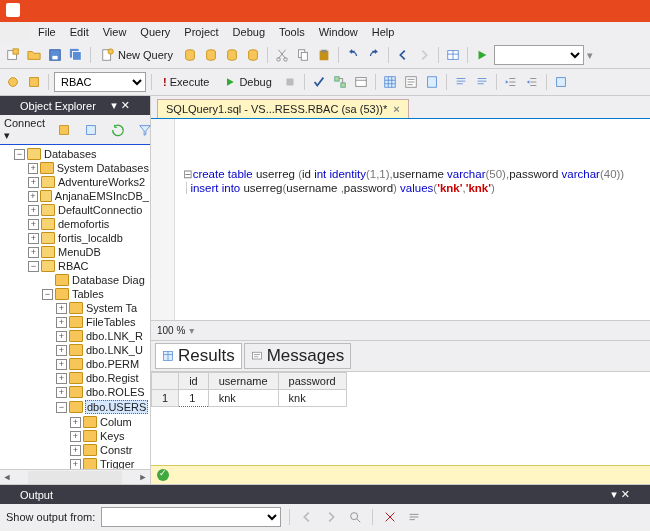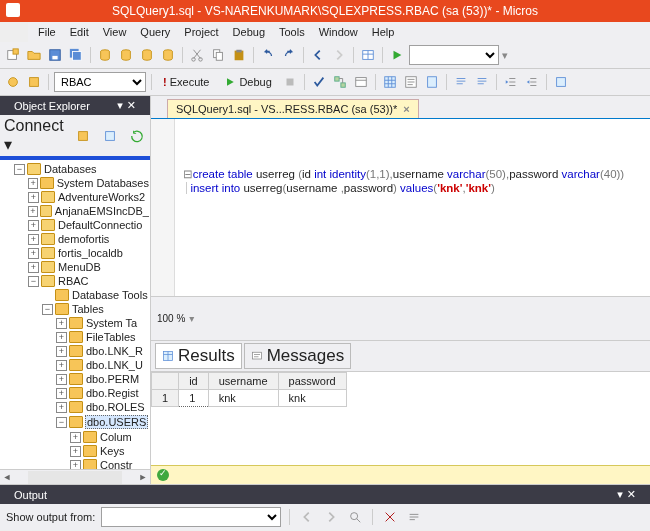--- a/index.html
+++ b/index.html
@@ -10,44 +10,44 @@
   .menubar span { padding: 2px 6px; cursor: default; }
   .toolbar { background: #efeff2; border-bottom: 1px solid #ccc; padding: 3px 4px; display: flex; align-items: center; gap: 3px; flex-wrap: wrap; }
   .tb { width: 18px; height: 18px; display: inline-flex; align-items: center; justify-content: center; border: 1px solid transparent; }
   .tb svg { width: 14px; height: 14px; }
   .sep { width: 1px; height: 16px; background: #ccc; margin: 0 2px; }
   .newq { display: inline-flex; align-items: center; gap: 3px; padding: 1px 4px; border: 1px solid transparent; font-size: 11px; }
   .dropdown { height: 20px; border: 1px solid #a0a0a0; background: #fff; font-size: 11px; padding: 0 2px; }
   .execbtn { display: inline-flex; align-items: center; gap: 3px; padding: 1px 5px; border: 1px solid transparent; font-size: 11px; }
   .main { display: flex; height: 388px; }
   .obj-explorer { width: 151px; background: #fff; border-right: 1px solid #ccc; display: flex; flex-direction: column; }
-  .panel-title { background: #3b3b46; color: #fff; font-size: 11px; padding: 3px 14px; display: flex; align-items: center; justify-content: space-between; }
+  .panel-title { background: #3b3b46; color: #fff; font-size: 11px; padding: 3px 20px; display: flex; align-items: center; justify-content: space-between; }
   .panel-title .tools { display: flex; gap: 4px; }
-  .connect-bar { background: #efeff2; border-bottom: 4px solid #1d4ed8; padding: 2px 4px; display: flex; align-items: center; gap: 11px; font-size: 16px; }
+  .connect-bar { background: #efeff2; border-bottom: 1px solid #1d4ed8; padding: 2px 4px; display: flex; align-items: center; gap: 11px; font-size: 11px; }
   .tree { flex: 1; overflow: auto; background: #fff; font-size: 11px; padding: 2px 0; }
   .tree ul { list-style: none; padding-left: 14px; }
   .tree li { white-space: nowrap; padding: 1px 0; display: flex; align-items: center; gap: 2px; }
   .tree li.sel > .label { background: #d6e8ff; border: 1px dotted #666; padding: 0 1px; }
   .exp { width: 11px; height: 11px; border: 1px solid #888; display: inline-flex; align-items: center; justify-content: center; font-size: 9px; line-height: 1; color: #555; background: #fff; cursor: pointer; }
   .noexp { width: 11px; display: inline-block; }
   .fld { width: 14px; height: 12px; background: #f7c558; border: 1px solid #c49015; border-radius: 1px; display: inline-block; }
   .fld.db { background: #f7d372; }
   .label { padding: 0 1px; }
   .editor-area { flex: 1; display: flex; flex-direction: column; background: #fff; }
-  .tabbar { background: #efeff2; display: flex; align-items: flex-end; height: 23px; padding-left: 16px; border-bottom: 1px solid #007acc; }
+  .tabbar { background: #efeff2; display: flex; align-items: flex-end; height: 23px; padding-left: 6px; border-bottom: 1px solid #007acc; }
   .tab { background: #fff6c4; border: 1px solid #caa; border-bottom: none; padding: 3px 8px; font-size: 11px; display: flex; align-items: center; gap: 6px; }
   .tab .x { color: #888; font-weight: bold; cursor: pointer; }
   .sql { flex: 1; background: #fff; padding: 6px 2px; font-family: Consolas, monospace; font-size: 11.5px; line-height: 14px; white-space: pre; overflow: hidden; position: relative; }
   .sql .gutter { position: absolute; left: 0; top: 0; bottom: 0; width: 24px; background: #f5f5f5; border-right: 1px solid #ddd; }
   .sql .code { margin-left: 30px; }
   .kw { color: #0000cc; }
   .ty { color: #0000cc; }
   .str { color: #cc0000; font-weight: bold; }
   .pn { color: #777; }
-  .zoom { background: #efeff2; border-top: 1px solid #ccc; padding: 16px 6px; font-size: 10px; display: flex; align-items: center; gap: 4px; }
+  .zoom { background: #efeff2; border-top: 1px solid #ccc; padding: 4px 6px; font-size: 10px; display: flex; align-items: center; gap: 4px; }
   .results { border-top: 1px solid #ccc; height: 144px; display: flex; flex-direction: column; }
   .rtabs { background: #efeff2; display: flex; align-items: center; gap: 2px; padding: 2px 4px; border-bottom: 1px solid #ccc; }
   .rtab { background: #fff; border: 1px solid #bbb; padding: 2px 6px; font-size: 17px; display: inline-flex; align-items: center; gap: 4px; }
   .rtab.inactive { background: #efeff2; }
   .grid { flex: 1; background: #fff; }
   .grid table { border-collapse: collapse; font-size: 11px; }
   .grid th, .grid td { border: 1px solid #ccc; padding: 2px 10px; text-align: left; }
   .grid th { background: #f0f0f0; font-weight: normal; }
   .grid .rowhead { background: #f0f0f0; width: 20px; text-align: center; }
   .status { background: #fff6c4; border-top: 1px solid #d6c85a; padding: 3px 6px; font-size: 11px; display: flex; align-items: center; gap: 6px; }
@@ -58,21 +58,20 @@
   .output-body { background: #efeff2; padding: 0 6px; display: flex; align-items: center; gap: 6px; font-size: 11px; height: 26px; }
   .scrollbar-bottom { height: 15px; background: #efeff2; border-top:1px solid #ccc; display:flex; align-items:center; }
   .scrollbar-bottom .track { flex:1; height:13px; background:#e6e6e6; margin:0 14px; position:relative; }
   .scrollbar-bottom .arrow { width:14px; height:13px; display:flex; align-items:center; justify-content:center; color:#666; font-size:9px; }
 </style>
 </head>
 <body>
 
 <div class="titlebar">
   <span class="icon-left"></span>
-  <span>SQLQuery1.sql - VS-NARENKUMARK\SQLEXPRESS.RBAC (sa (53))* - Micros</span>
 </div>
 
 <div class="menubar">
   <span>File</span>
   <span>Edit</span>
   <span>View</span>
   <span>Query</span>
   <span>Project</span>
   <span>Debug</span>
   <span>Tools</span>
@@ -98,20 +97,27 @@
         <rect x="5" y="9" width="6" height="4" fill="#fff"></rect>
       </svg>
     </span>
   <span class="tb">
       <svg viewBox="0 0 16 16">
         <rect x="1" y="1" width="10" height="10" fill="#5b8dd6"></rect>
         <rect x="4" y="4" width="10" height="10" fill="#5b8dd6" stroke="#fff"></rect>
       </svg>
     </span>
   <span class="sep"></span>
+  <span class="newq">
+    <svg width="14" height="14" viewBox="0 0 16 16">
+        <rect x="2" y="2" width="9" height="12" fill="#fff" stroke="#888"></rect>
+        <circle cx="11" cy="4" r="3" fill="#f7c558" stroke="#c49015"></circle>
+      </svg>
+    <span>New Query</span>
+  </span>
   <span class="tb">
       <svg viewBox="0 0 16 16">
         <ellipse cx="8" cy="4" rx="5" ry="2" fill="#f7c558" stroke="#c49015"></ellipse>
         <path d="M3 4v8c0 1 2 2 5 2s5-1 5-2V4" fill="#f7c558" stroke="#c49015"></path>
       </svg>
     </span>
   <span class="tb">
       <svg viewBox="0 0 16 16">
         <ellipse cx="8" cy="4" rx="5" ry="2" fill="#f7c558" stroke="#c49015"></ellipse>
         <path d="M3 4v8c0 1 2 2 5 2s5-1 5-2V4" fill="#f7c558" stroke="#c49015"></path>
@@ -380,21 +386,21 @@
             </li>
           <li>
               <span class="exp">−</span>
               <span class="fld db"></span>
               <span class="label" style="font-weight:normal">RBAC</span>
             </li>
           <ul>
             <li>
                 <span class="noexp"></span>
                 <span class="fld"></span>
-                <span class="label">Database Tools</span>
+                <span class="label">Database Diag</span>
               </li>
             <li>
                 <span class="exp">−</span>
                 <span class="fld"></span>
                 <span class="label">Tables</span>
               </li>
             <ul>
               <li>
                   <span class="exp">+</span>
                   <span class="fld"></span>

